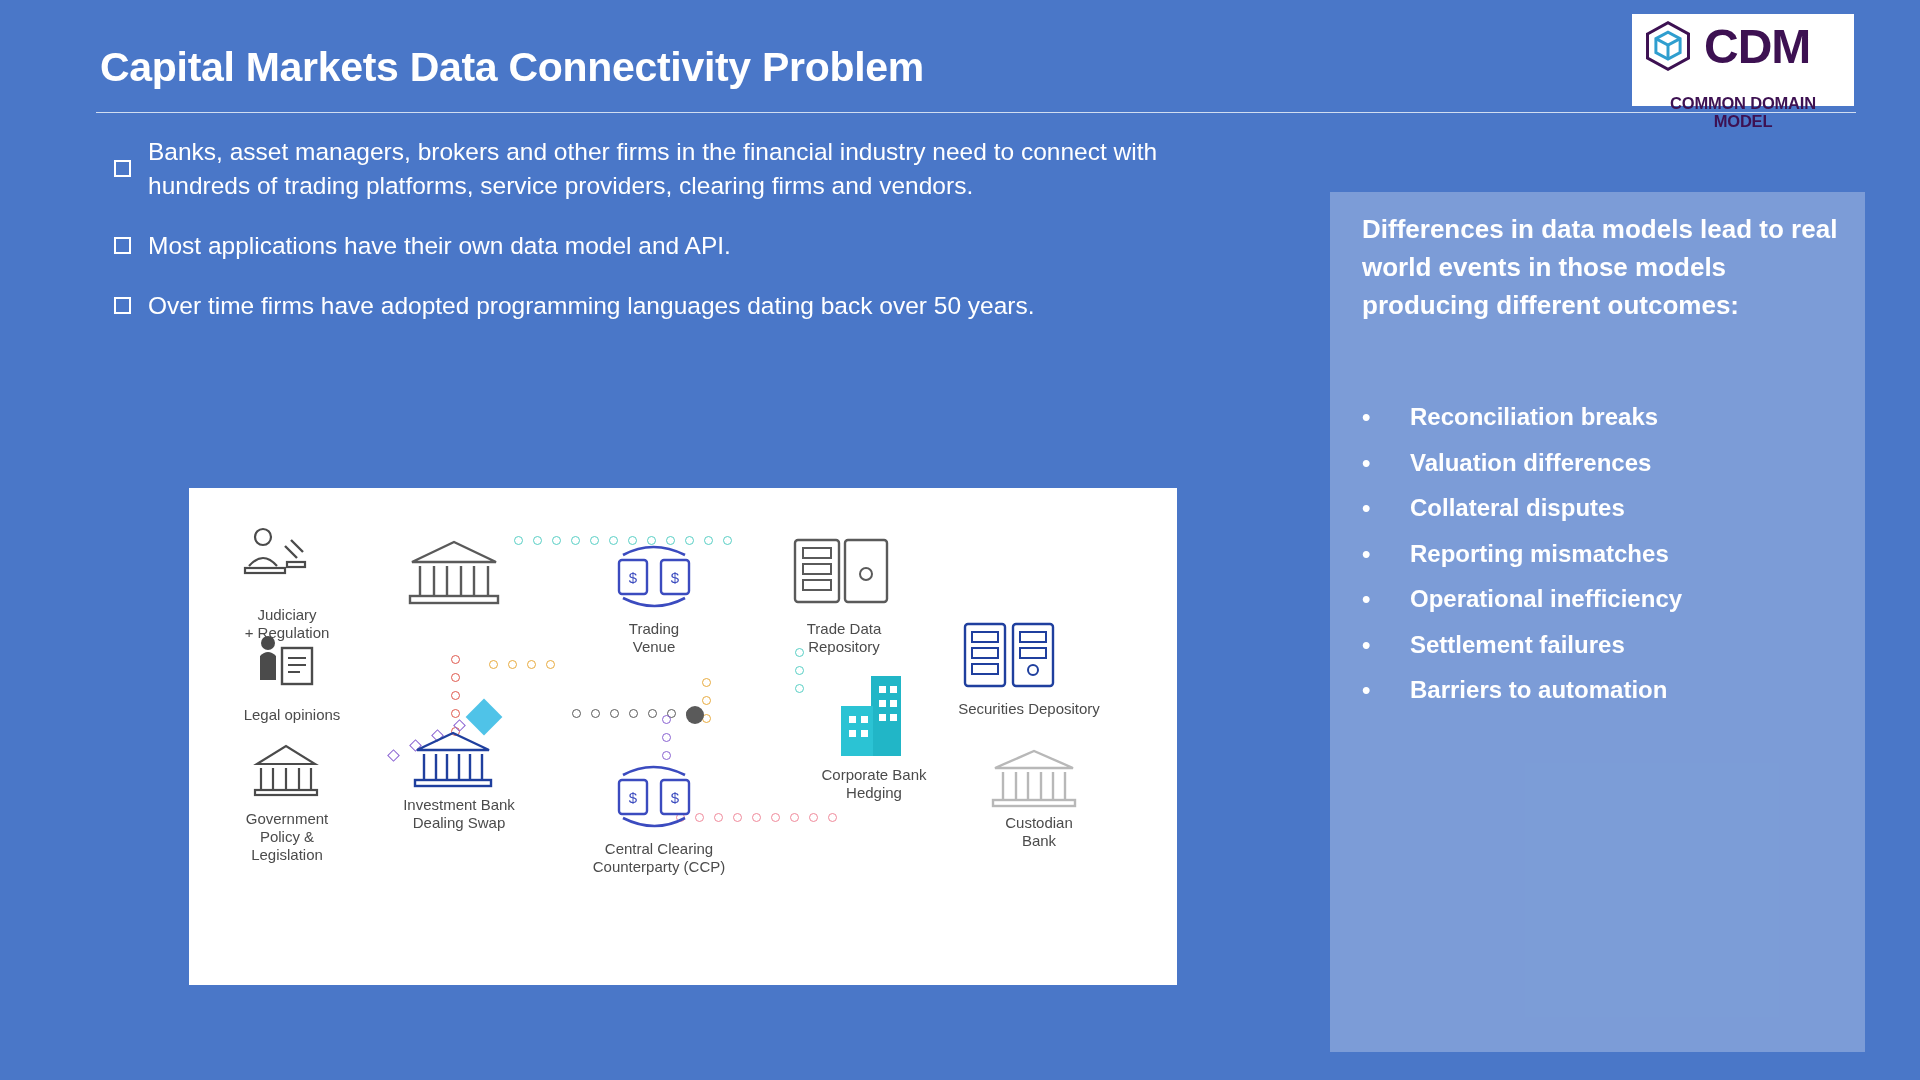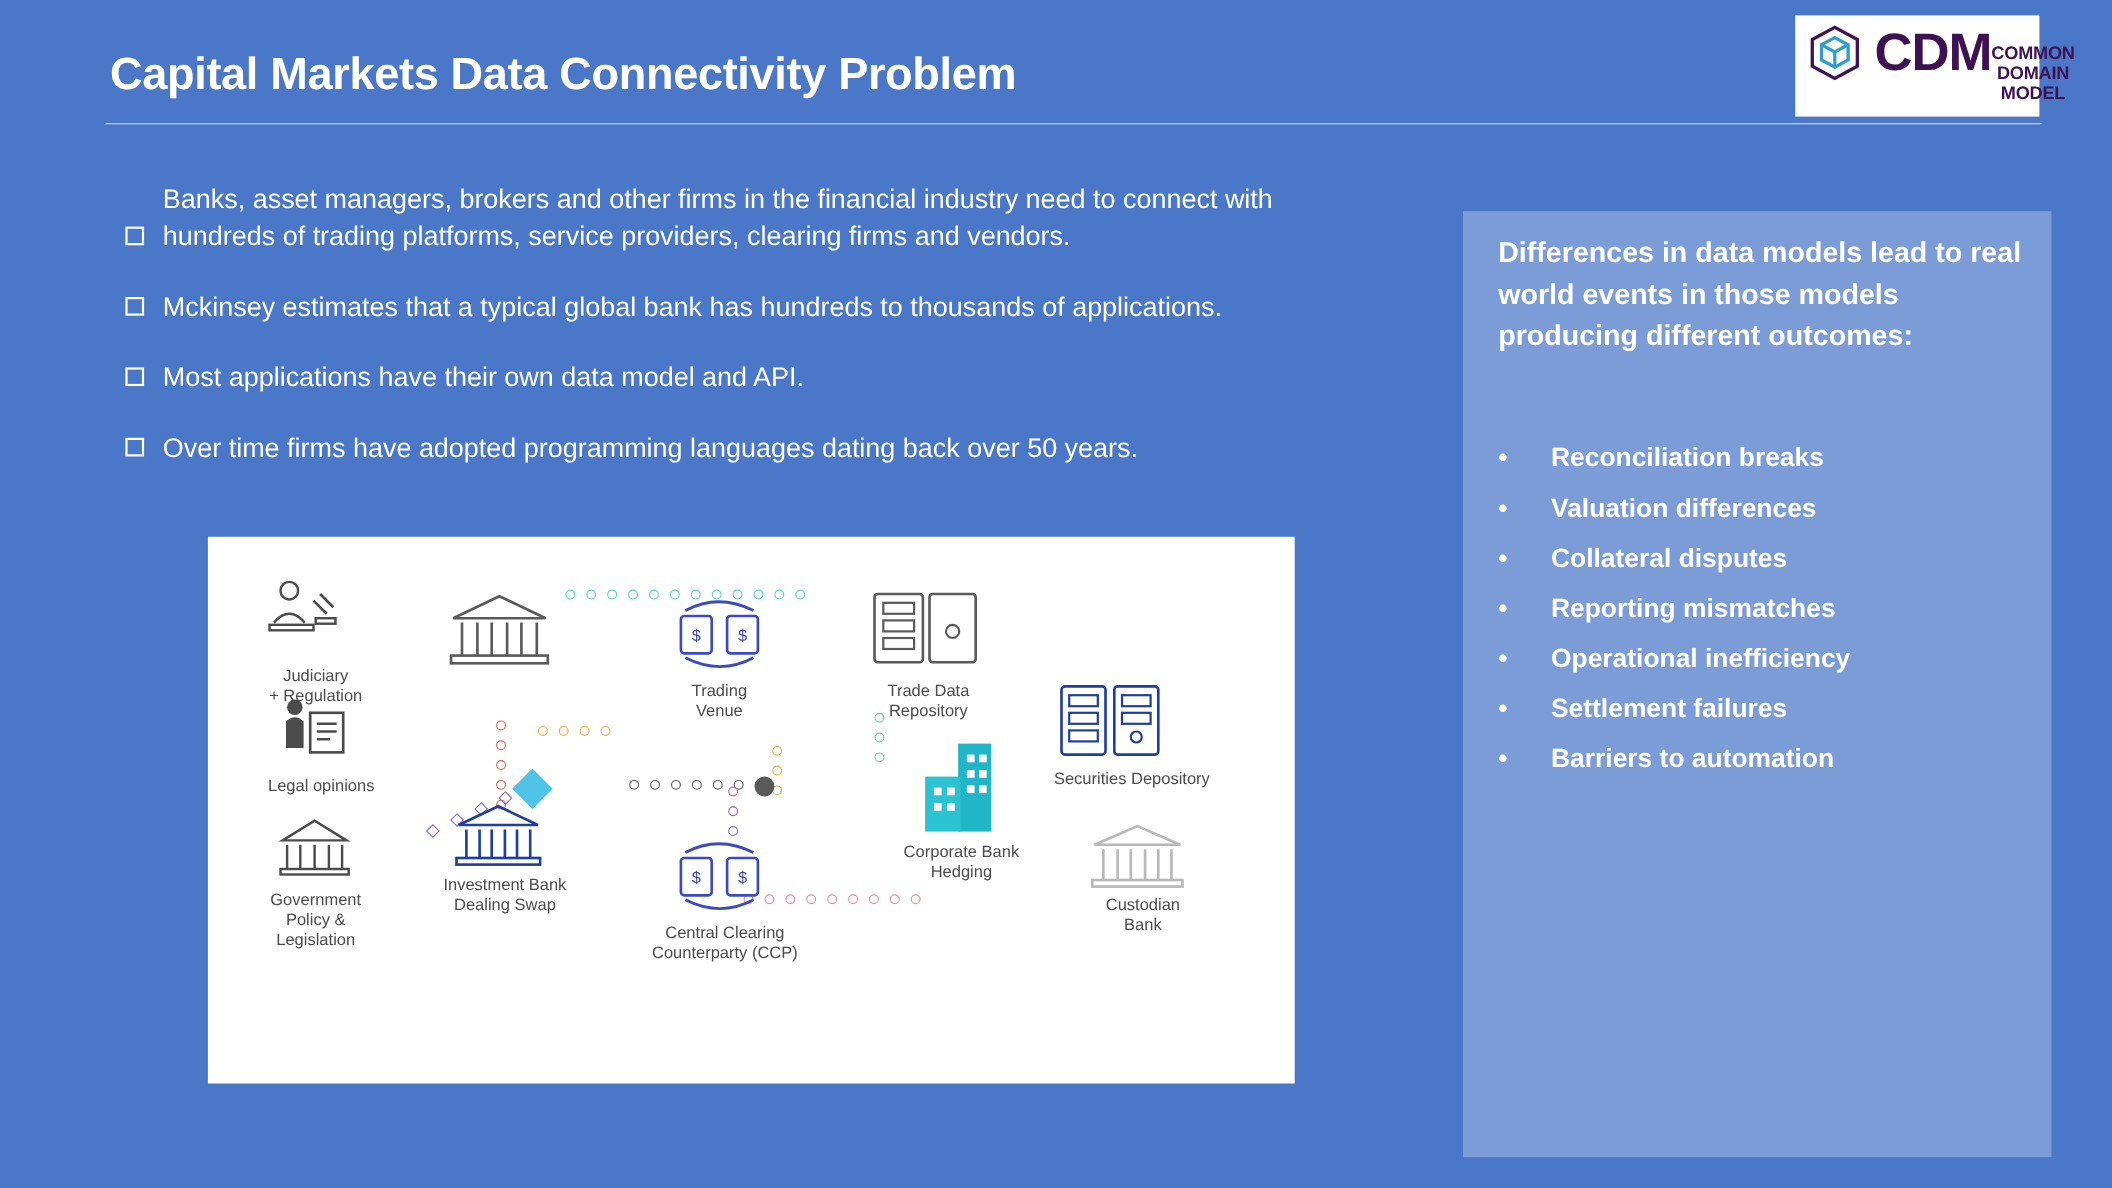--- a/index.html
+++ b/index.html
@@ -24,21 +24,21 @@
   .logo-box {
     position: absolute;
     top: 14px;
     left: 1632px;
     width: 222px;
     height: 92px;
     background: #ffffff;
     box-sizing: border-box;
     padding: 6px 8px 4px 8px;
     display: flex;
-    flex-direction: row;
+    flex-direction: column;
     justify-content: space-between;
   }
   .logo-top {
     display: flex;
     align-items: center;
     gap: 8px;
     height: 58px;
   }
   .logo-mark {
     width: 56px;
@@ -86,23 +86,22 @@
 
   
   .bullets {
     position: absolute;
     left: 110px;
     top: 135px;
     width: 1070px;
   }
   .bullet {
     display: flex;
-    align-items: flex-end;
+    align-items: center;
     margin-bottom: 26px;
-    margin-top: 30px;
   }
   .bullet-marker {
     flex: none;
     width: 38px;
     color: #ffffff;
     font-size: 19px;
     line-height: 34px;
     padding-left: 4px;
     box-sizing: border-box;
   }
@@ -218,24 +217,20 @@
     <div class="logo-sub">COMMON DOMAIN MODEL</div>
   </div>
 
   <div class="title">Capital Markets Data Connectivity Problem</div>
   <div class="title-rule"></div>
 
   <div class="bullets">
     <div class="bullet">
       <div class="bullet-marker"><span></span></div>
       <div class="bullet-text">Banks, asset managers, brokers and other firms in the financial industry need to connect with hundreds of trading platforms, service providers, clearing firms and vendors.</div>
-    </div>
-    <div class="bullet">
-      <div class="bullet-marker"><span></span></div>
-      <div class="bullet-text">Mckinsey estimates that a typical global bank has hundreds to thousands of applications.</div>
     </div>
     <div class="bullet">
       <div class="bullet-marker"><span></span></div>
       <div class="bullet-text">Most applications have their own data model and API.</div>
     </div>
     <div class="bullet">
       <div class="bullet-marker"><span></span></div>
       <div class="bullet-text">Over time firms have adopted programming languages dating back over 50 years.</div>
     </div>
   </div>

